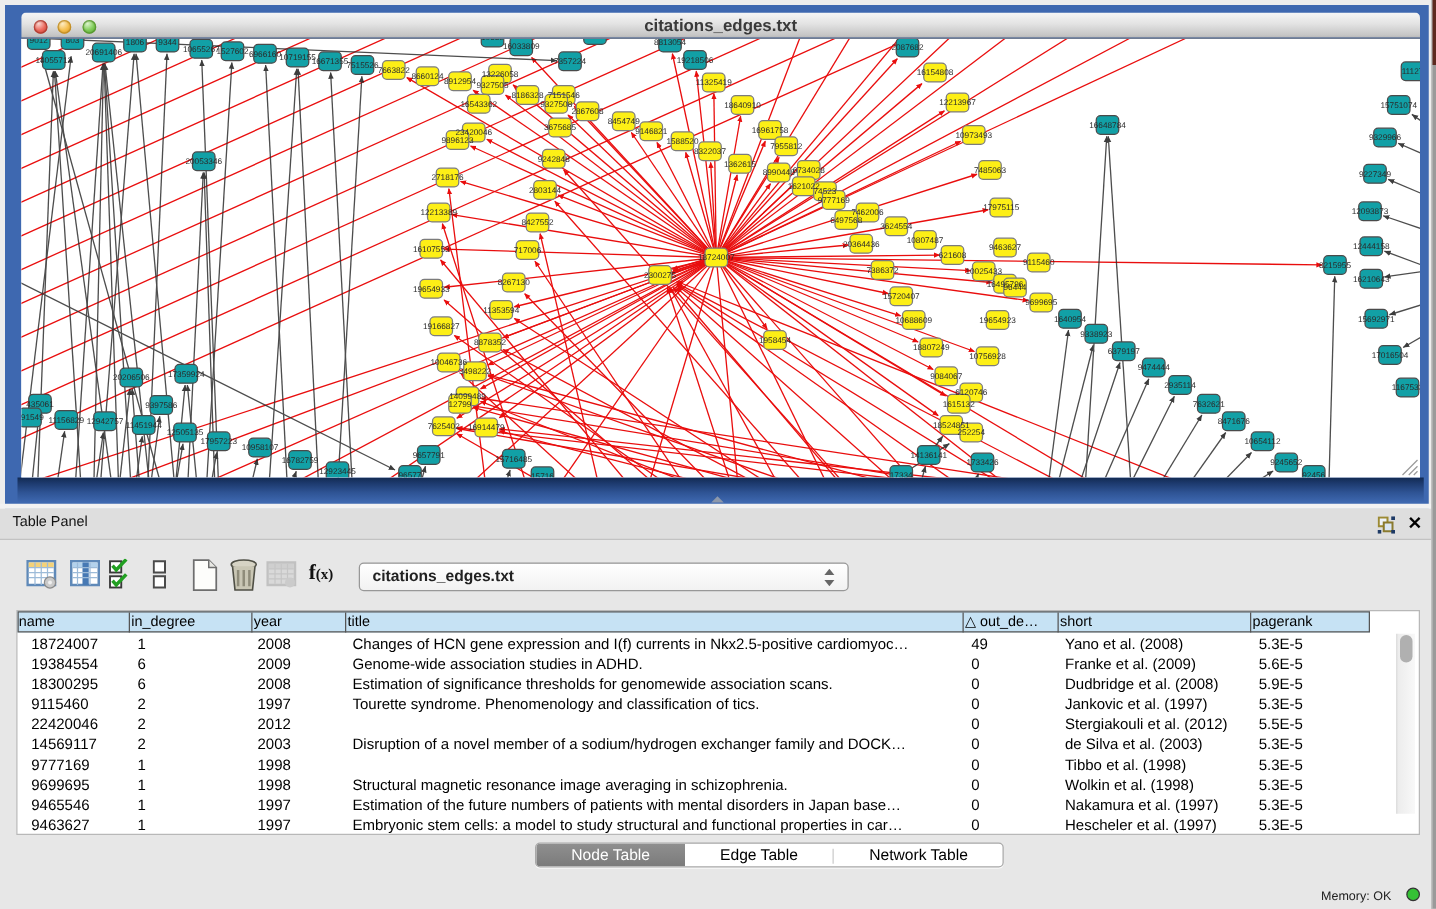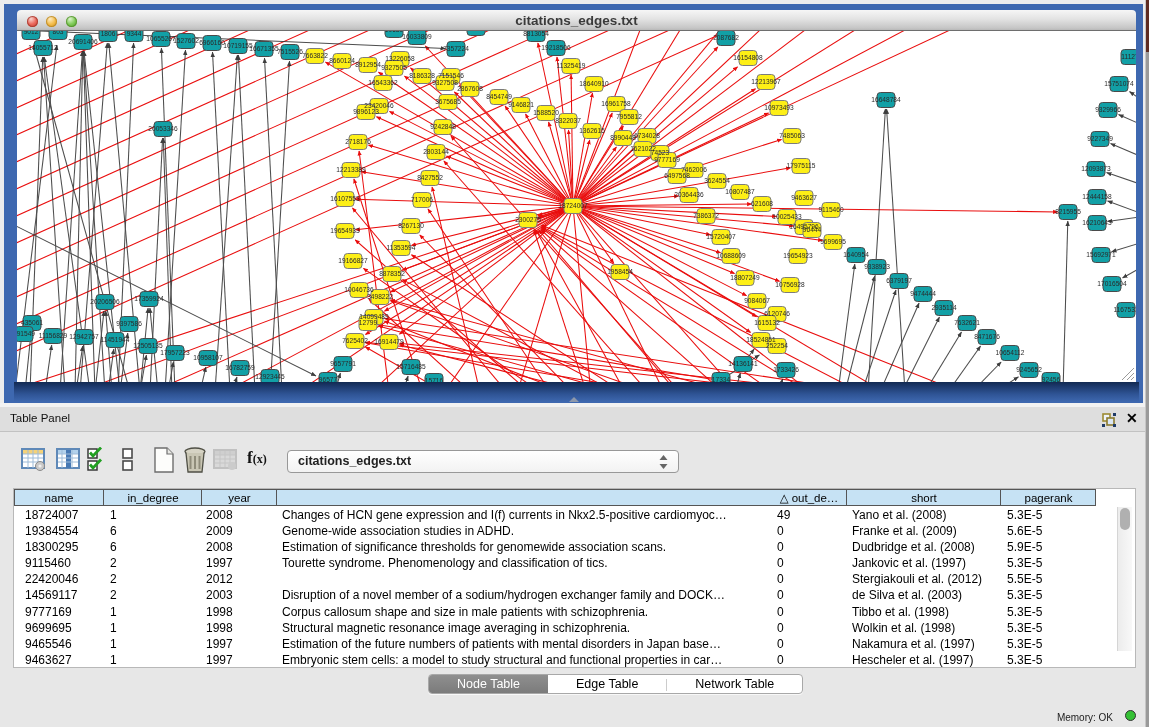--- a/index.html
+++ b/index.html
@@ -13,21 +13,21 @@
 .tl{position:absolute;top:5.5px;width:11px;height:11px;border-radius:50%}
 #canvas{position:absolute;left:0;top:21px;width:1119px;height:351px;background:#fff;overflow:hidden}
 #panel{position:absolute;left:0;top:407px;width:1149px;height:320px;background:#e7e7e7}
 #phead{position:absolute;left:0;top:0;width:100%;height:25px;background:#dedede;border-bottom:1px solid #c2c2c2}
 #phead .t{position:absolute;left:10px;top:5px;font-size:11.5px;color:#111}
 #toolrow{position:absolute;left:0;top:26px;width:100%;height:54px}
 .icon{position:absolute;top:14px}
 #combo{position:absolute;left:287px;top:17px;width:392px;height:23px;background:linear-gradient(#ffffff,#f2f2f2);border:1px solid #989898;border-radius:4px;font-size:12.5px;font-weight:bold;color:#222;line-height:21px;padding-left:10px}
 #tbl{position:absolute;left:13px;top:81px;width:1123px;height:180px;background:#fff;border:1px solid #b8b8b8}
 #thead{position:absolute;left:0;top:0;width:1082px;height:17px;background:#c6e2f4;border:1px solid #555;font-size:11.5px;color:#000}
-.th{position:absolute;top:0;height:16px;line-height:16px;text-align:center;border-right:1px solid #555}
+.th{position:absolute;top:0;height:16px;line-height:16px;border-right:1px solid #555}
 #tbody{position:absolute;left:1px;top:18px;width:1120px;font-size:12px;color:#000}
 .tr{position:relative;height:16.1px;line-height:16px;white-space:nowrap}
 .c{position:absolute;top:0;overflow:hidden}
 .c0{left:10px;width:88px}.c1{left:95px;width:94px}.c2{left:191px;width:72px}
 .c3{left:267px;width:488px}.c4{left:762px;width:72px}.c5{left:837px;width:150px}
 .c6{left:992px;width:92px}
 #vsb{position:absolute;right:3px;top:18px;width:15px;height:144px;background:linear-gradient(90deg,#ececec,#f8f8f8);border-left:1px solid #d5d5d5}
 #vsb .th2{position:absolute;left:2px;top:1px;width:10px;height:22px;border-radius:5px;background:#b0b0b0}
 #tabs{position:absolute;left:428px;top:267px;height:20px;border:1px solid #a8a8a8;border-radius:4px;background:#fff;font-size:12.5px;overflow:hidden;box-shadow:0 1px 0 rgba(255,255,255,.7)}
 #tabs .seg{float:left;height:100%;line-height:19px;padding:0 28px}
@@ -595,20 +595,21 @@
           <path d="M4.5 0 L8.5 5 L0.5 5 z" fill="#666"></path>
           <path d="M4.5 14 L8.5 9 L0.5 9 z" fill="#666"></path>
         </svg>
     </div>
   </div>
   <div id="tbl">
     <div id="thead">
       <div class="th" style="left:0;width:89px">name</div>
       <div class="th" style="left:90px;width:97px">in_degree</div>
       <div class="th" style="left:188px;width:74px">year</div>
+      <div class="th" style="left:263px;width:493px">title</div>
       <div class="th" style="left:757px;width:75px">△ out_de…</div>
       <div class="th" style="left:833px;width:153px">short</div>
       <div class="th" style="left:987px;width:93px;border-right:none">pagerank</div>
     </div>
     <div id="tbody">
         <div class="tr">
           <div class="c c0">18724007</div>
           <div class="c c1">1</div>
           <div class="c c2">2008</div>
           <div class="c c3">Changes of HCN gene expression and I(f) currents in Nkx2.5-positive cardiomyoc…</div>
@@ -657,21 +658,20 @@
           <div class="c c2">2003</div>
           <div class="c c3">Disruption of a novel member of a sodium/hydrogen exchanger family and DOCK…</div>
           <div class="c c4">0</div>
           <div class="c c5">de Silva et al. (2003)</div>
           <div class="c c6">5.3E-5</div>
         </div>
         <div class="tr">
           <div class="c c0">9777169</div>
           <div class="c c1">1</div>
           <div class="c c2">1998</div>
-          <div class="c c3">Corpus callosum shape and size in male patients with schizophrenia.</div>
           <div class="c c4">0</div>
           <div class="c c5">Tibbo et al. (1998)</div>
           <div class="c c6">5.3E-5</div>
         </div>
         <div class="tr">
           <div class="c c0">9699695</div>
           <div class="c c1">1</div>
           <div class="c c2">1998</div>
           <div class="c c3">Structural magnetic resonance image averaging in schizophrenia.</div>
           <div class="c c4">0</div>

